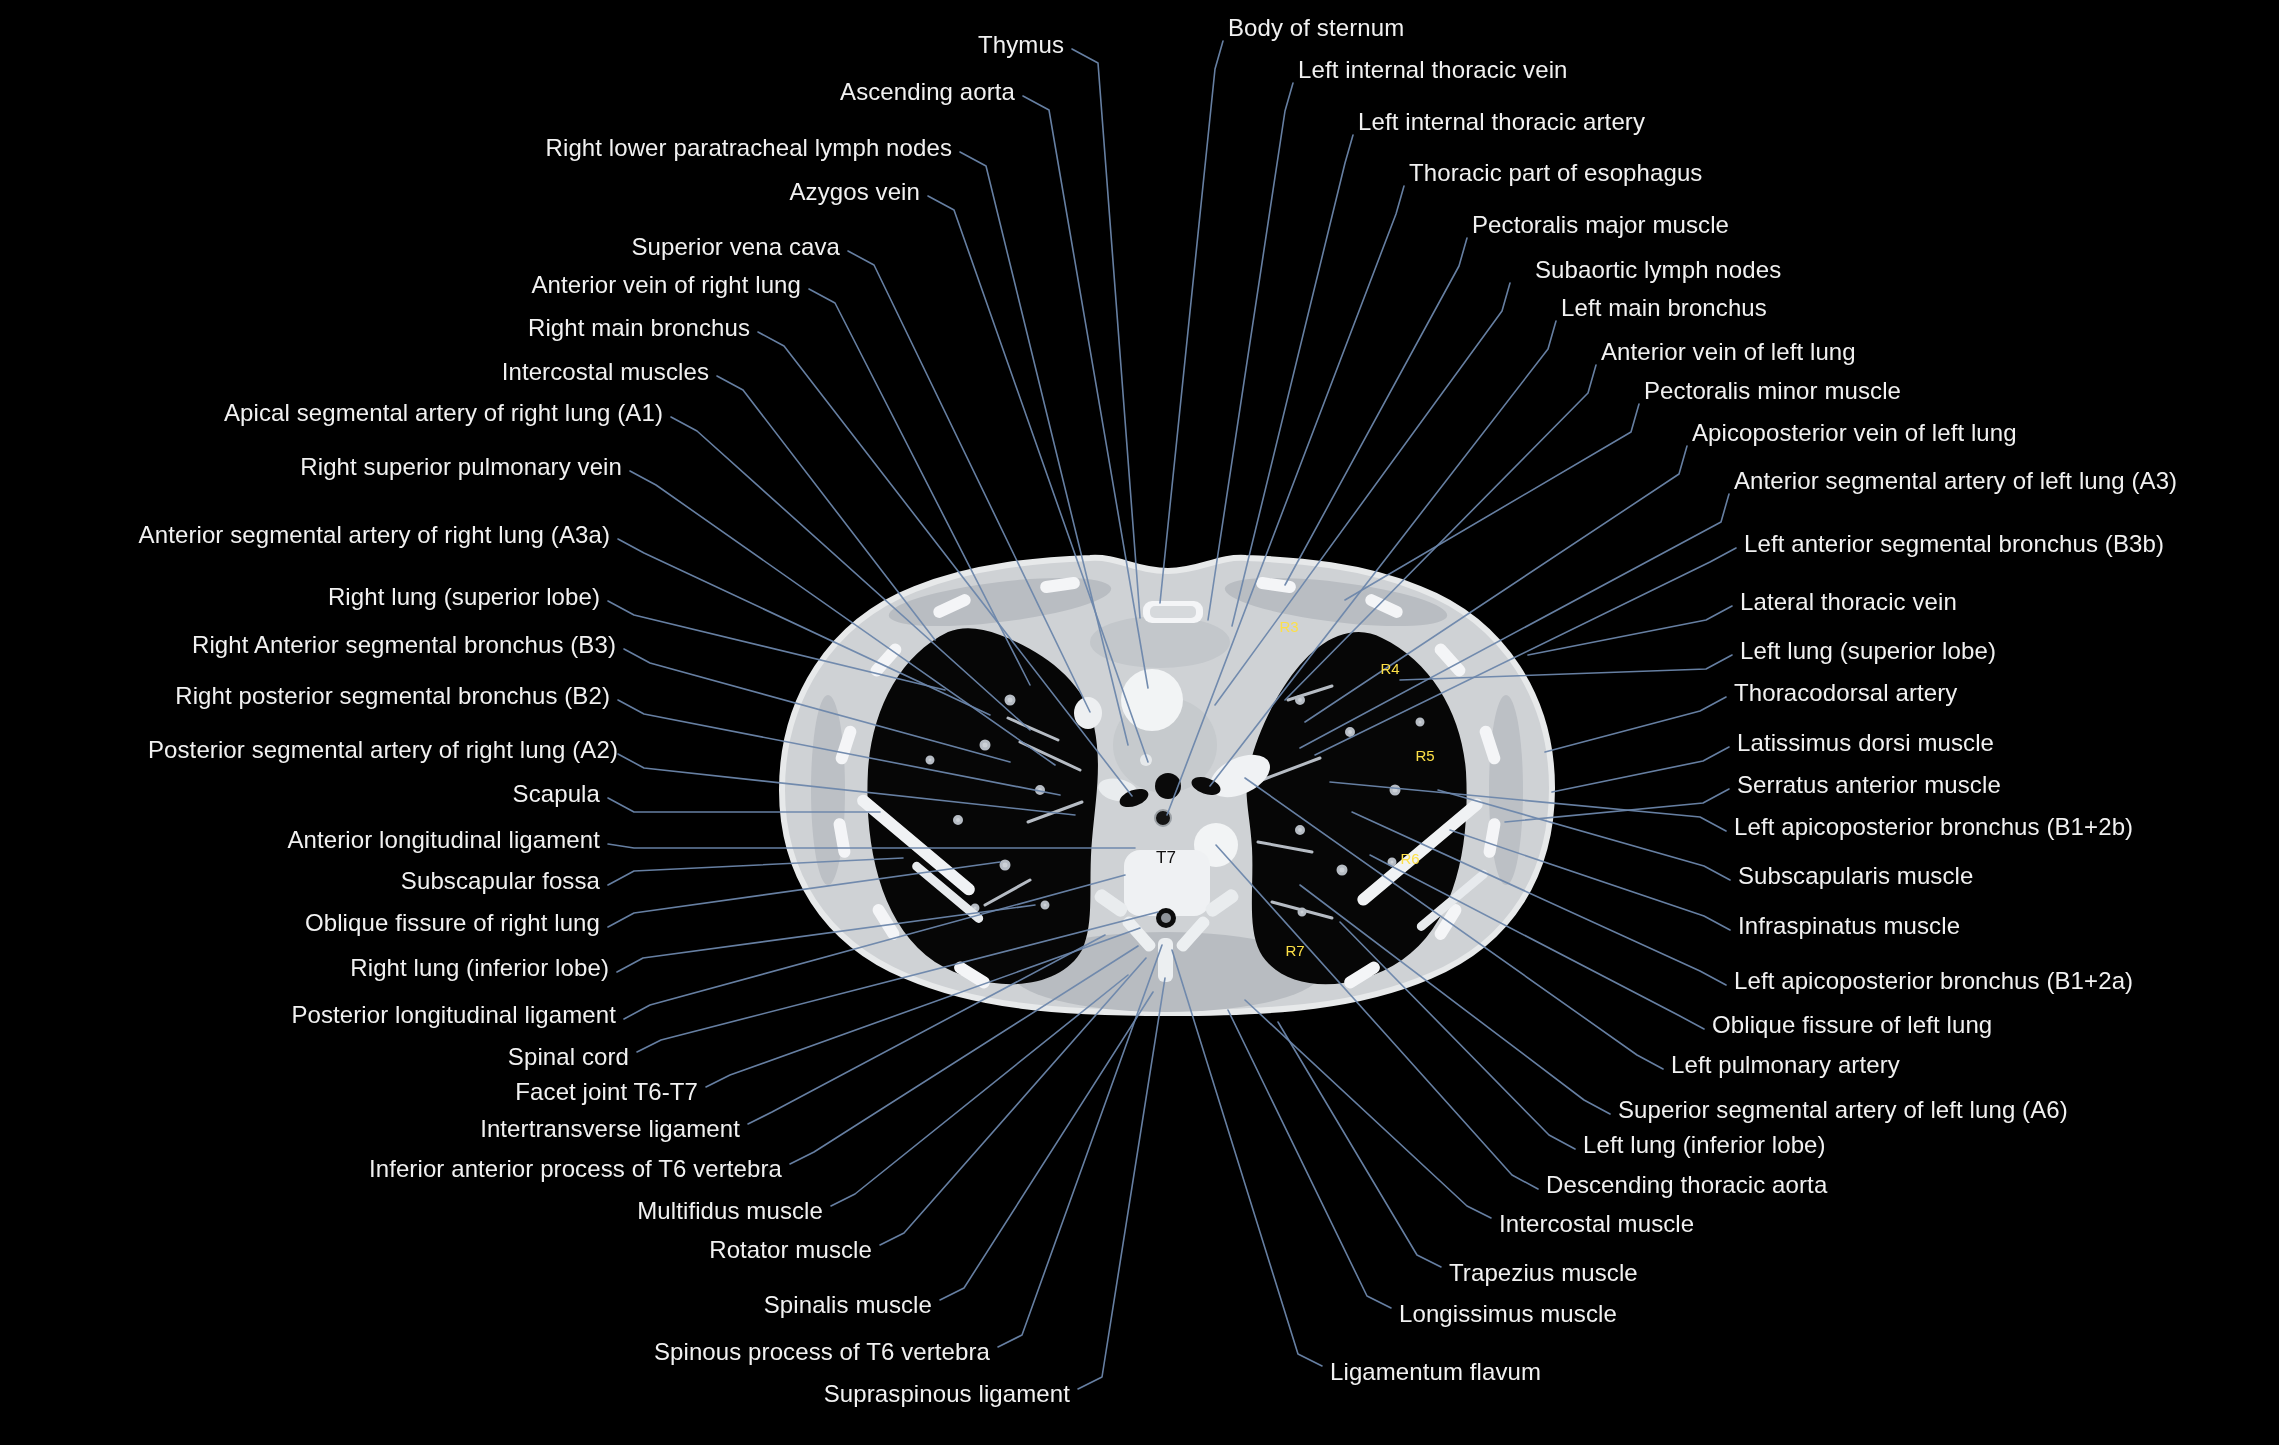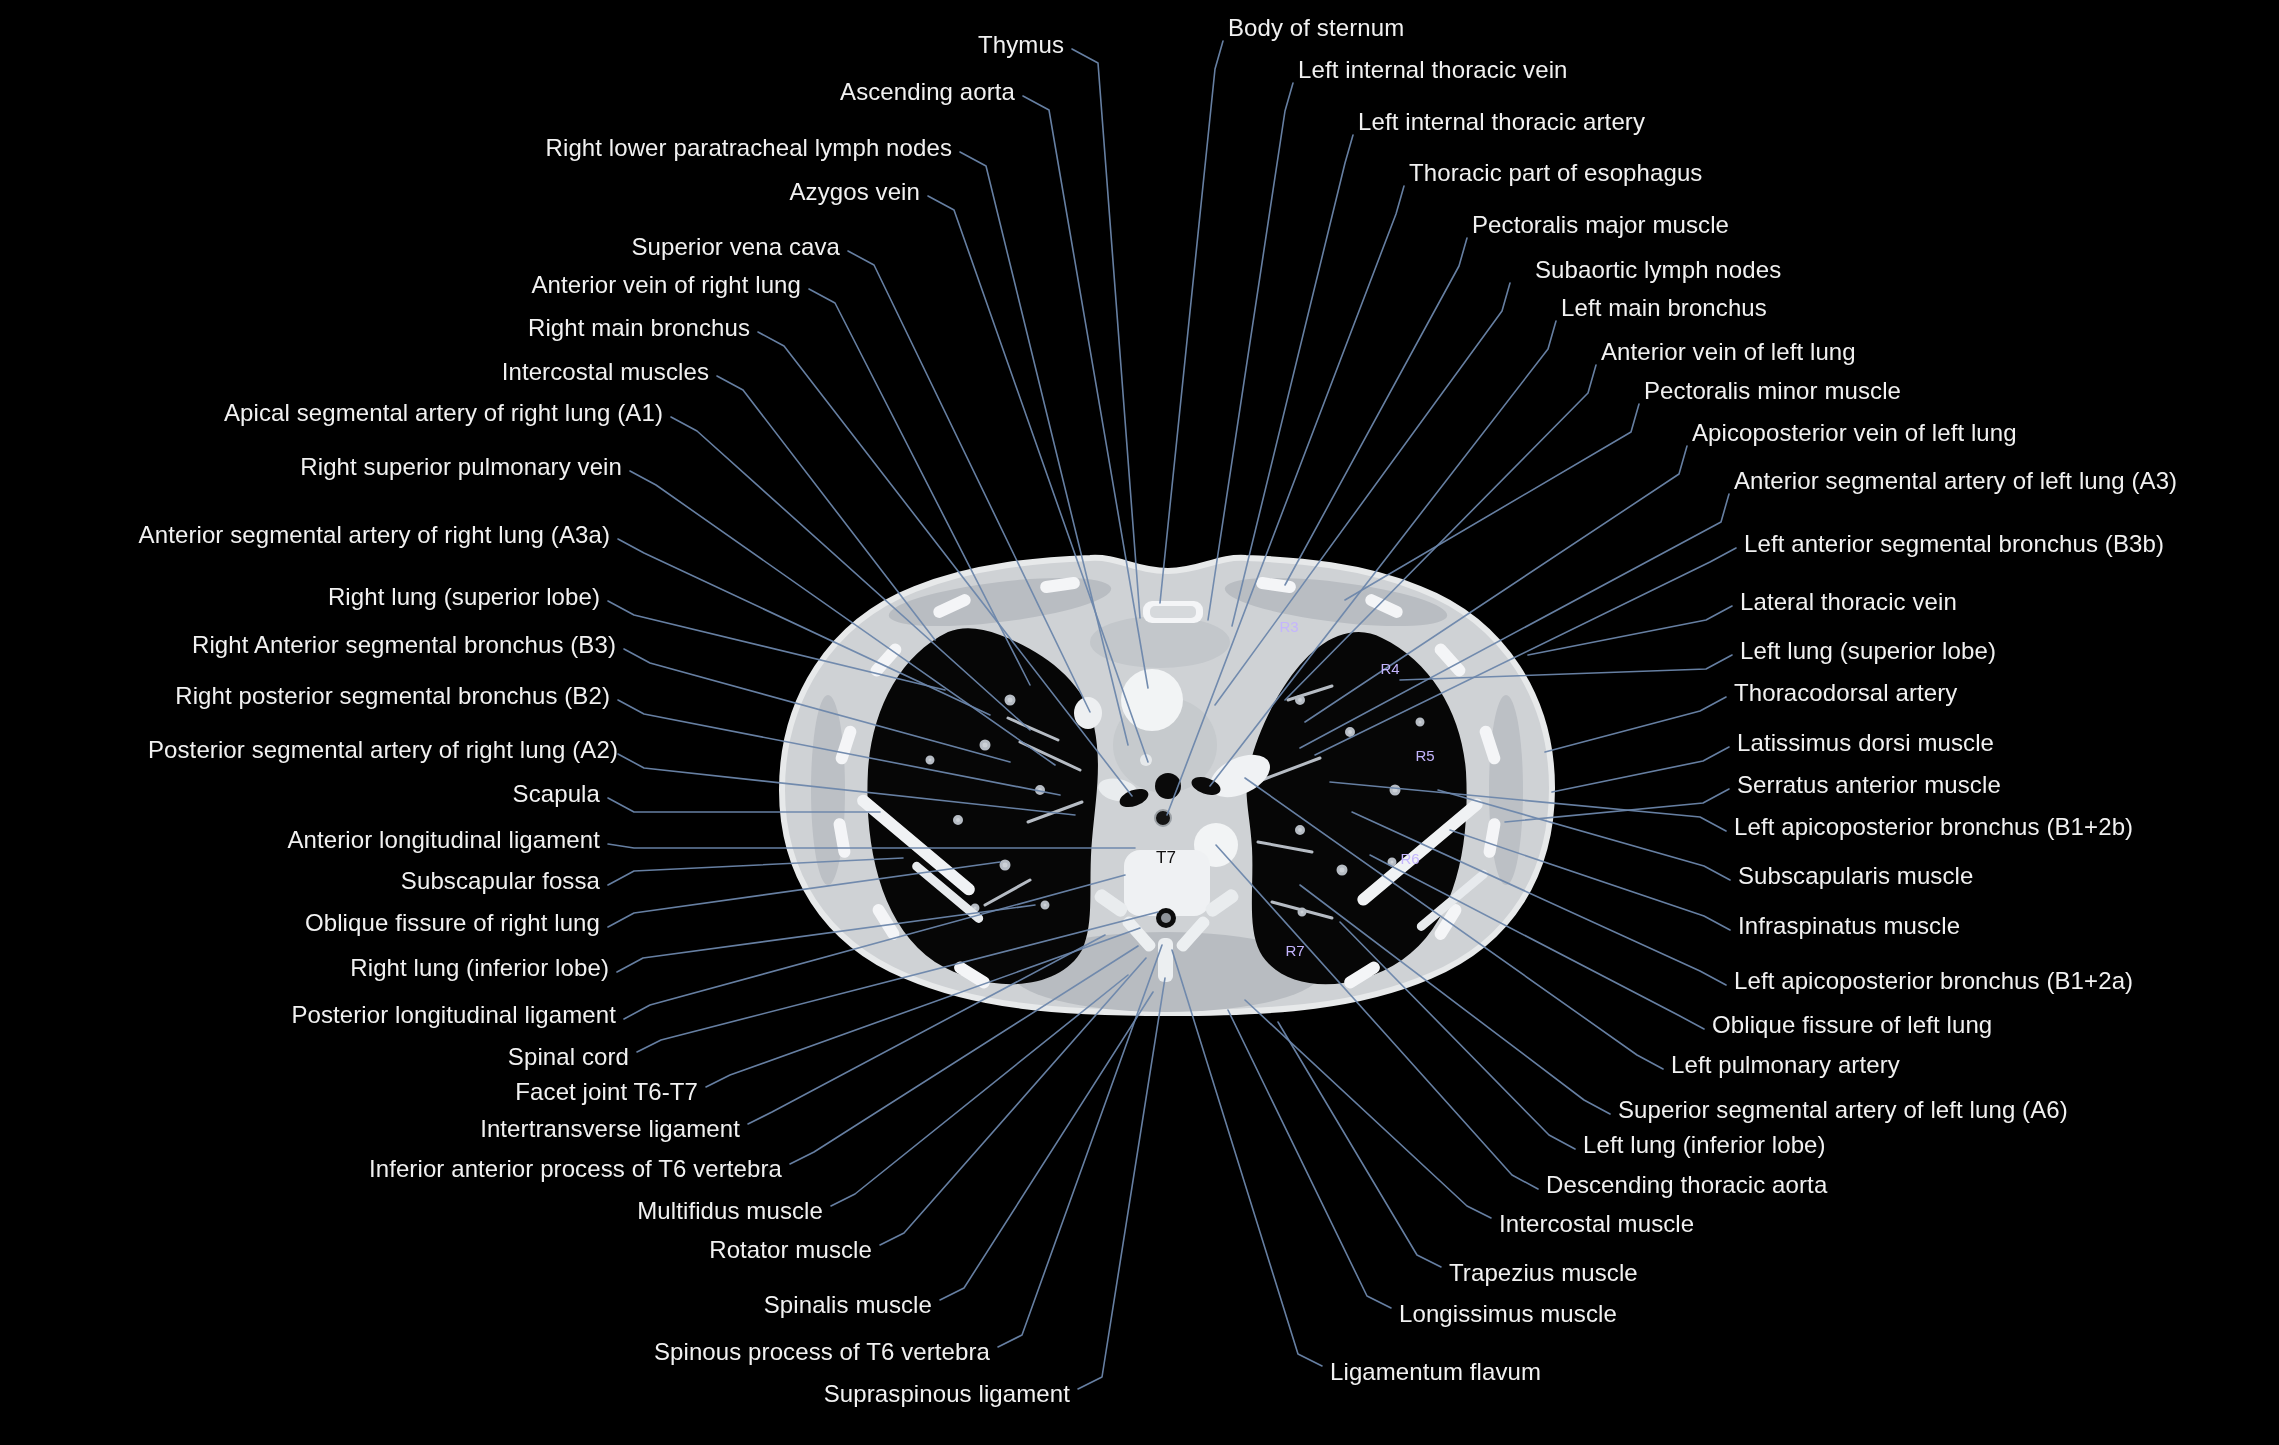--- a/index.html
+++ b/index.html
@@ -8,21 +8,21 @@
     overflow:hidden;font-family:"Liberation Sans",sans-serif;
   }
   #ct-svg{position:absolute;left:0;top:0;width:2279px;height:1445px;}
   .anatomy-label{
     position:absolute;white-space:nowrap;font-size:24px;line-height:26px;
     color:#f1f1f1;letter-spacing:0.1px;transform:translateY(-50%);
     text-shadow:0 0 2px #000;
   }
   .anatomy-label.align-right{transform:translate(-100%,-50%);text-align:right;}
   .ct-marker{
-    position:absolute;color:#c4b5fd;font-size:15px;
+    position:absolute;color:#fde047;font-size:15px;
     transform:translate(-50%,-50%);font-weight:400;
   }
   .ct-marker.big{font-size:17px;color:#111;}
 </style>
 </head>
 <body>
 
 <div id="canvas">
 
   <svg id="ct-svg" viewBox="0 0 2279 1445" xmlns="http://www.w3.org/2000/svg">

